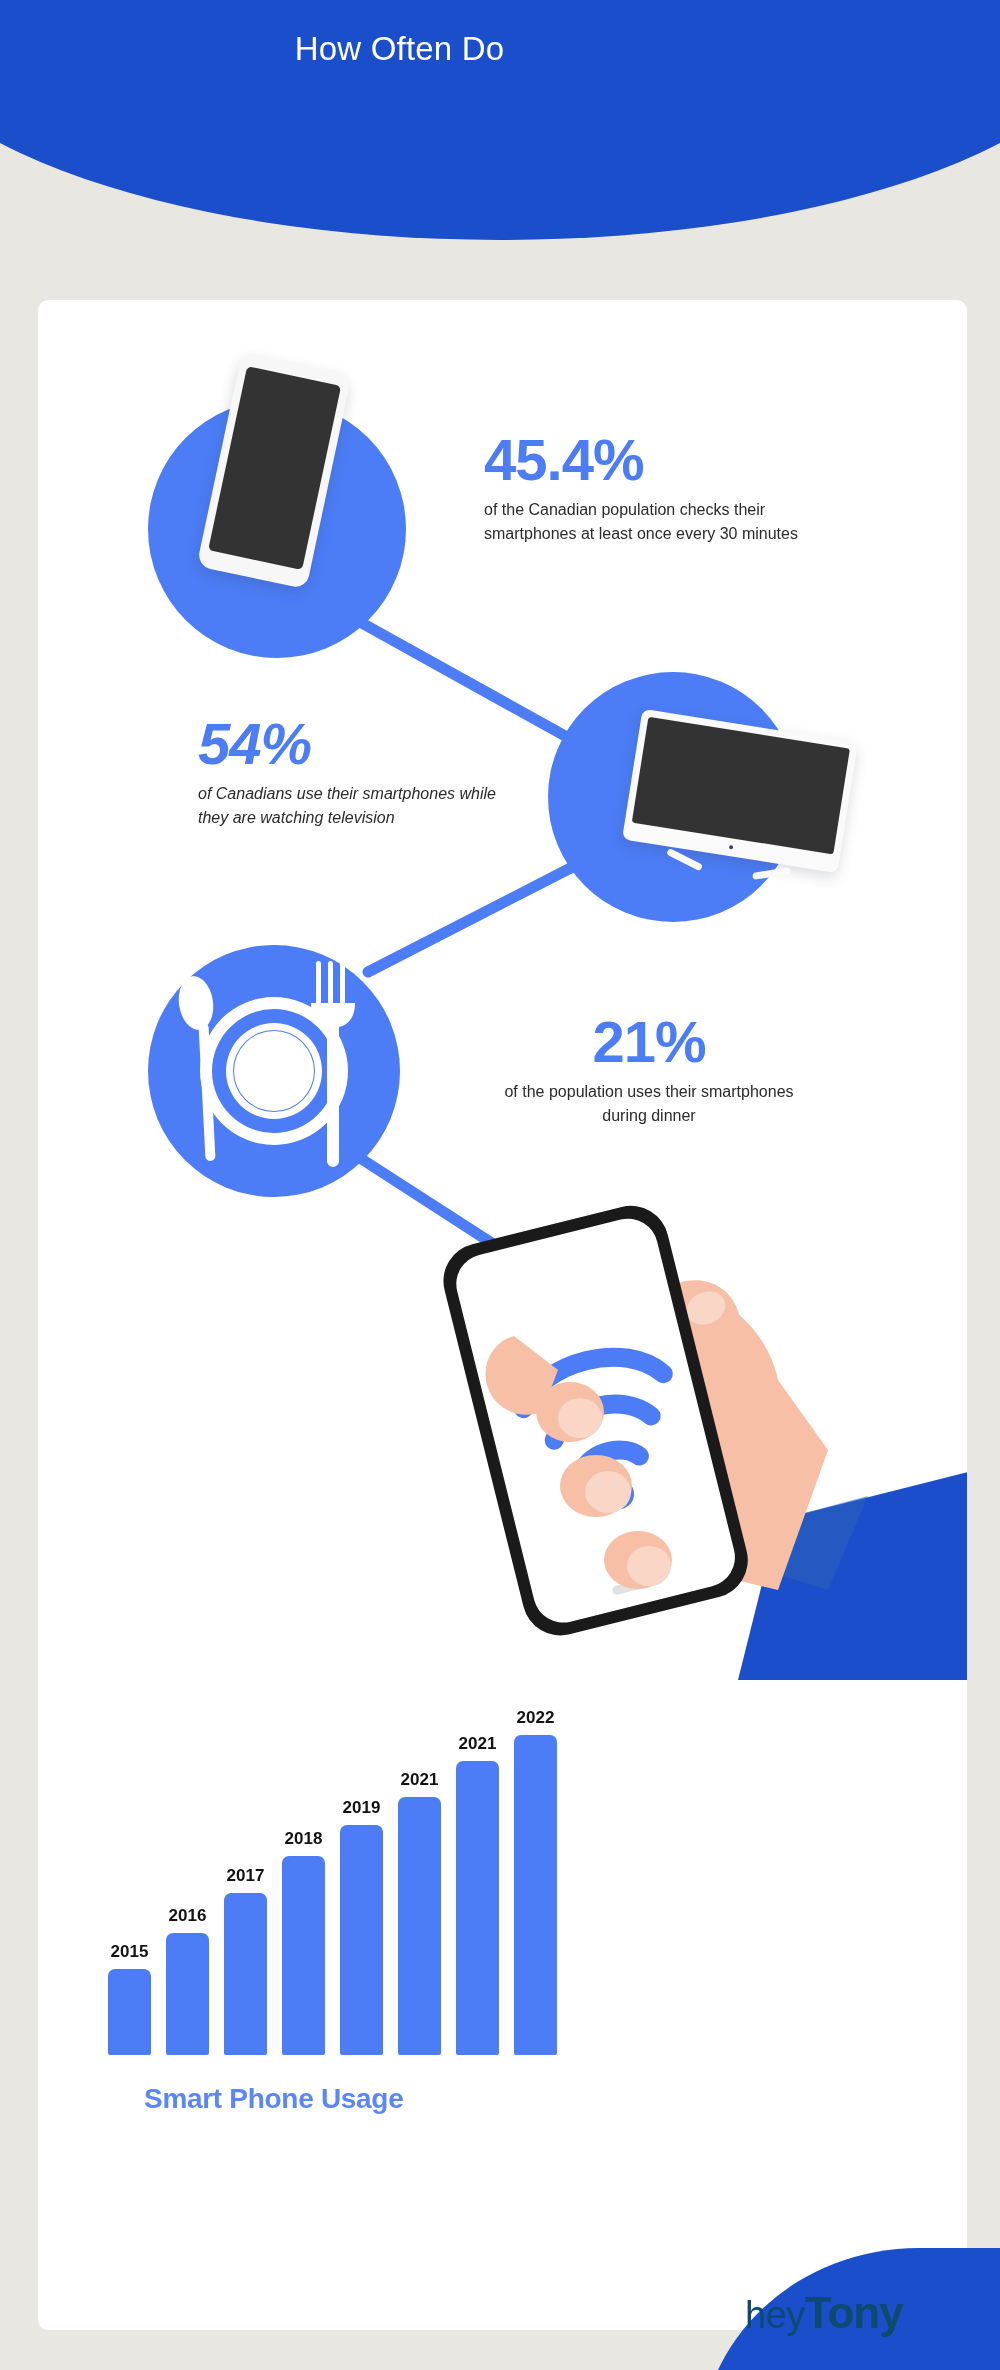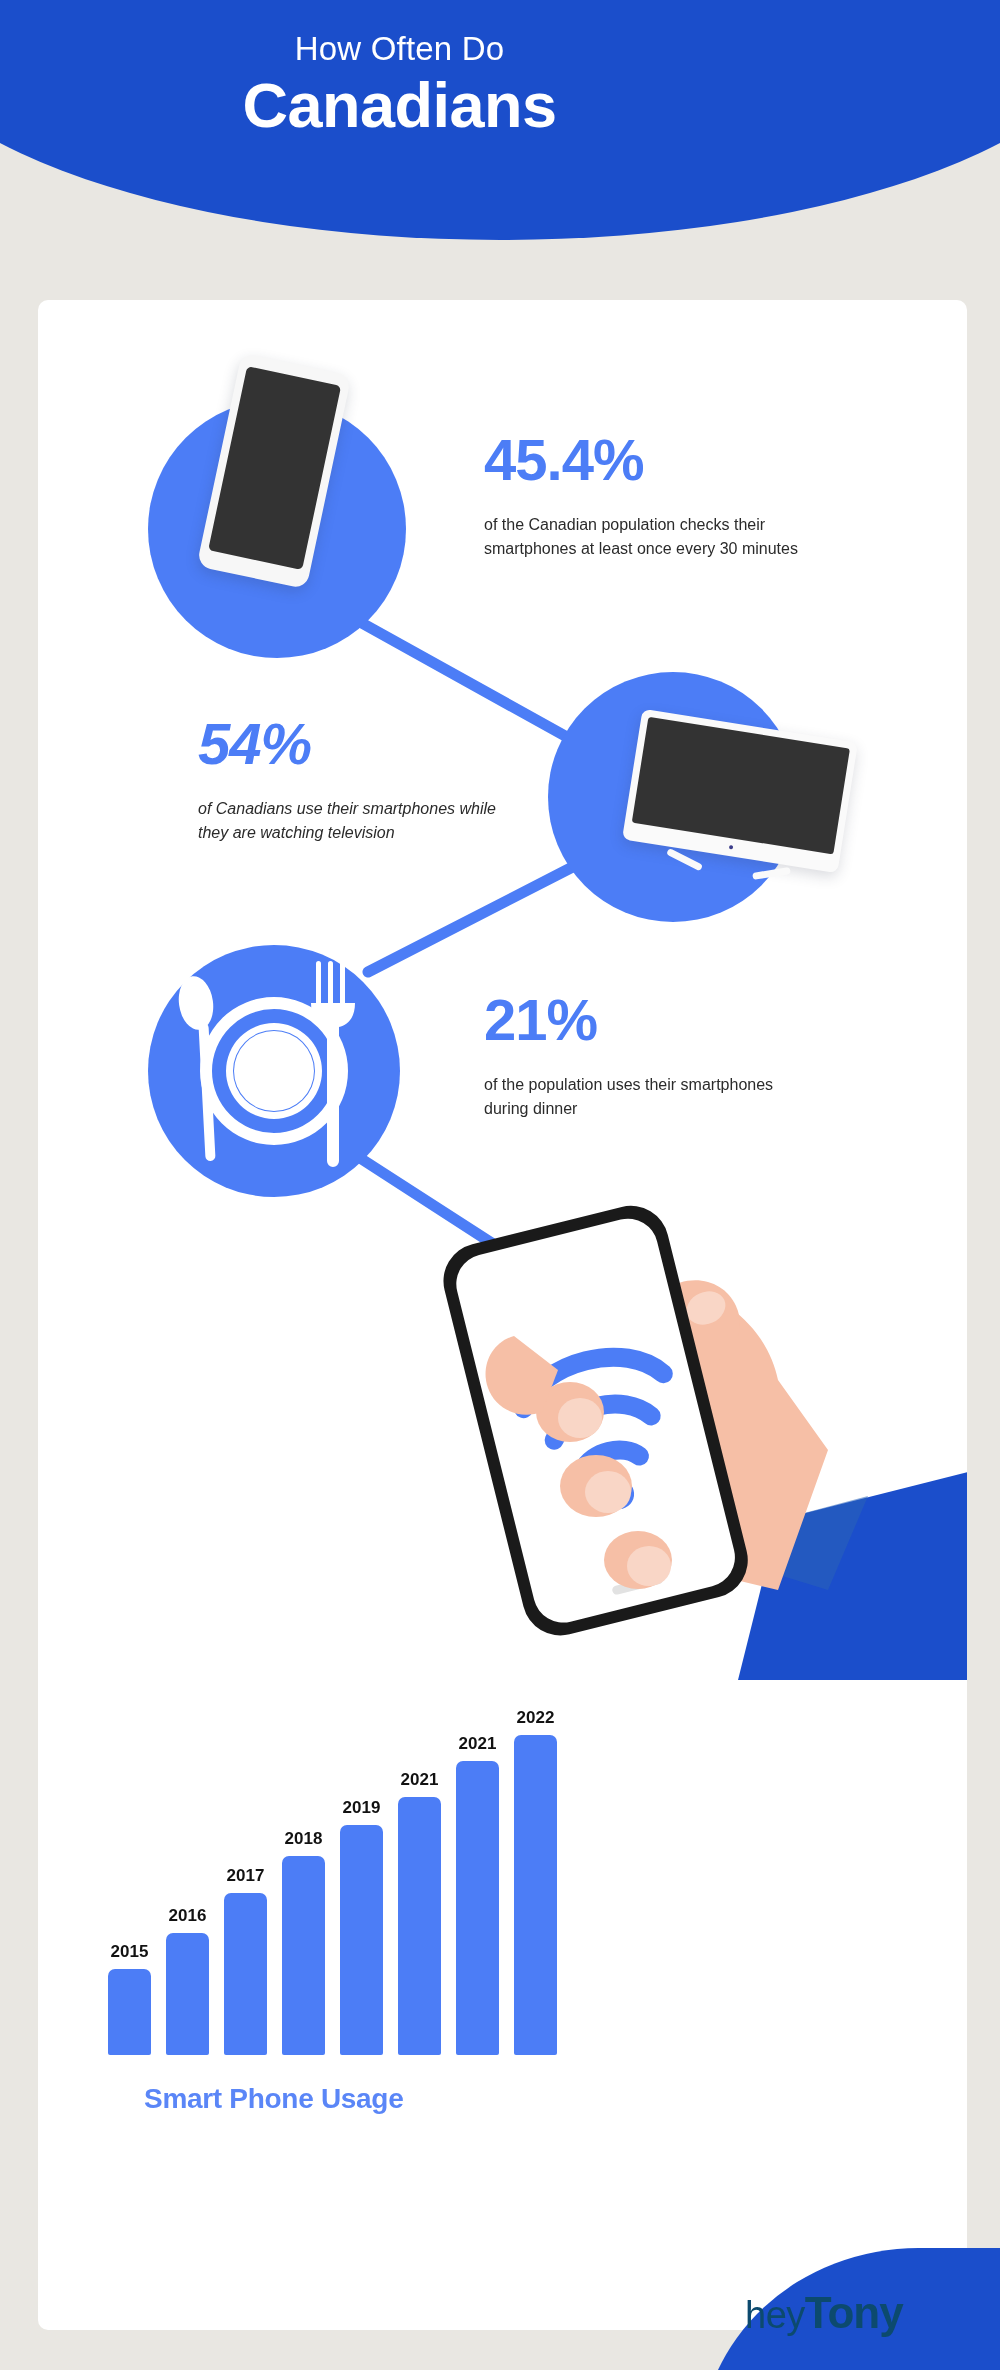--- a/index.html
+++ b/index.html
@@ -97,26 +97,26 @@
   
   .plate-ico { position:absolute; left:110px; top:645px; width:252px; height:252px; z-index:4; }
 
   
   .stat { position:absolute; z-index:5; }
   .stat .big {
     color:#4c7df6; font-weight:700; font-size:58px;
     line-height:1.05; letter-spacing:-1px;
   }
   .stat .desc {
-    color:#2b2b2b; font-size:16px; line-height:1.52; margin-top:22px;
+    color:#2b2b2b; font-size:16px; line-height:1.52; margin-top:7px;
     font-weight:400;
   }
   .s1 { left:446px; top:130px; width:330px; text-align:left; }
   .s2 { left:160px; top:414px; width:325px; text-align:left;font-style:italic; }
-  .s3 { left:446px; top:690px; width:330px; text-align:left; }
+  .s3 { left:446px; top:712px; width:330px; text-align:center; }
 
   
   .hand-scene { position:absolute; left:270px; top:820px; width:660px; height:560px; z-index:3; }
 
   
   .chart { position:absolute; left:70px; top:1395px; width:460px; height:420px; z-index:4; }
   .bars { position:absolute; left:0; bottom:60px; width:460px; height:330px; }
   .bar-wrap {
     position:absolute; bottom:0; width:43px;
   }
@@ -149,21 +149,20 @@
   .logo-text .tony { font-size:44px; font-weight:700; letter-spacing:-1px; }
 </style>
 </head>
 <body>
 
 <div class="stage">
 
   <div class="header-band"></div>
   <div class="header-text">
     <div class="title-line1">How Often Do</div>
-    <div class="title-line2">Canadians</div>
   </div>
 
   <div class="card">
 
     <svg class="connectors" viewBox="0 0 929 2030">
       <line x1="322" y1="322" x2="556" y2="452" stroke="#4c7df6" stroke-width="11" stroke-linecap="round"></line>
       <line x1="556" y1="556" x2="330" y2="672" stroke="#4c7df6" stroke-width="11" stroke-linecap="round"></line>
       <line x1="322" y1="858" x2="480" y2="960" stroke="#4c7df6" stroke-width="11" stroke-linecap="round"></line>
     </svg>
 

